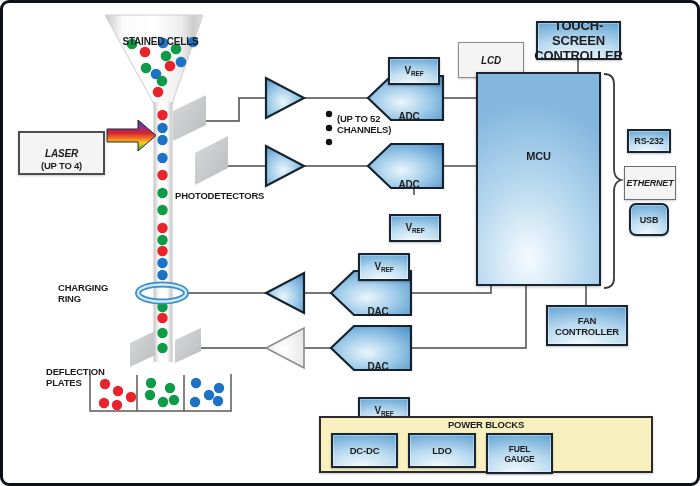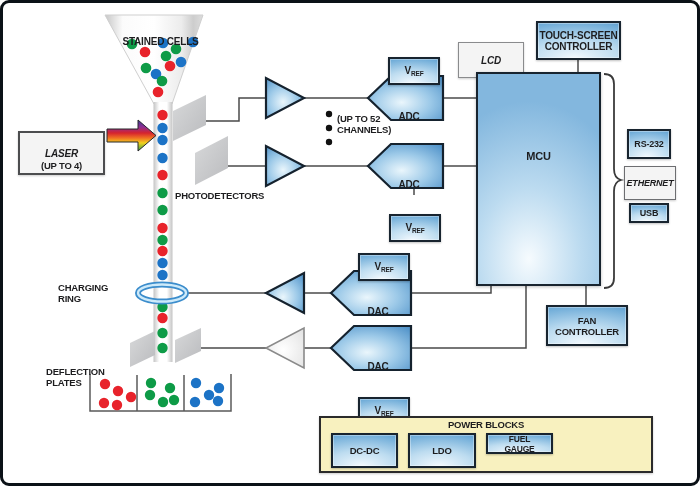--- a/index.html
+++ b/index.html
@@ -218,50 +218,50 @@
   </div>
 
   <div class="lbl ctr fs10" style="left:375px; top:89px; width:62px;">ADC</div>
   <div class="lbl ctr fs10" style="left:375px; top:157px; width:62px;">ADC</div>
   <div class="lbl ctr fs10" style="left:345px; top:284px; width:60px;">DAC</div>
   <div class="lbl ctr fs10" style="left:345px; top:339px; width:60px;">DAC</div>
 
   <div class="box graybox thin fs10" style="left:455px; top:20px; width:66px; height:36px;">
     <span>LCD</span>
   </div>
-  <div class="box bluebox pre" style="left:533px; top:18px; width:85px; height:39px; font-size:10px; border-width:2.5px;">
+  <div class="box bluebox pre" style="left:533px; top:18px; width:85px; height:39px; font-size:13px; border-width:2.5px;">
     <span class="pre">TOUCH-SCREEN
 CONTROLLER</span>
   </div>
 
   <div class="box mcu fs11" style="left:473px; top:69px; width:125px; height:214px; padding-bottom:46px;">
     <span>MCU</span>
   </div>
 
-  <div class="box bluebox fs9" style="left:624px; top:126px; width:44px; height:30px;">
+  <div class="box bluebox fs9" style="left:624px; top:126px; width:44px; height:24px;">
     <span>RS-232</span>
   </div>
   <div class="box graybox fs9" style="left:621px; top:163px; width:52px; height:34px; border-width:1.8px; border-color:#6d6e71;">
     <span>ETHERNET</span>
   </div>
-  <div class="box bluebox fs9" style="left:626px; top:200px; width:40px; height:20px;">
+  <div class="box bluebox fs9" style="left:626px; top:200px; width:40px; height:33px;border-radius:7px;">
     <span>USB</span>
   </div>
 
   <div class="box bluebox pre fs95" style="left:543px; top:302px; width:82px; height:41px;">
     <span class="pre">FAN
 CONTROLLER</span>
   </div>
 
   <div class="box" style="left:316px; top:413px; width:334px; height:57px; background:var(--panel_yellow); border:2px solid #2b2b2b; box-shadow:0 1px 2px rgba(0,0,0,.2);"></div>
   <div class="lbl ctr fs95" style="left:316px; top:417px; width:334px;">POWER BLOCKS</div>
   <div class="box bluebox fs95" style="left:328px; top:430px; width:67px; height:35px;">
     <span>DC-DC</span>
   </div>
   <div class="box bluebox fs95" style="left:405px; top:430px; width:68px; height:35px;justify-content:center;">
     <span>LDO</span>
   </div>
-  <div class="box bluebox pre fs85" style="left:483px; top:430px; width:67px; height:21px;">
+  <div class="box bluebox pre fs85" style="left:483px; top:430px; width:67px; height:41px;">
     <span class="pre">FUEL
 GAUGE</span>
   </div>
 
 </div>
 
 </body></html>

